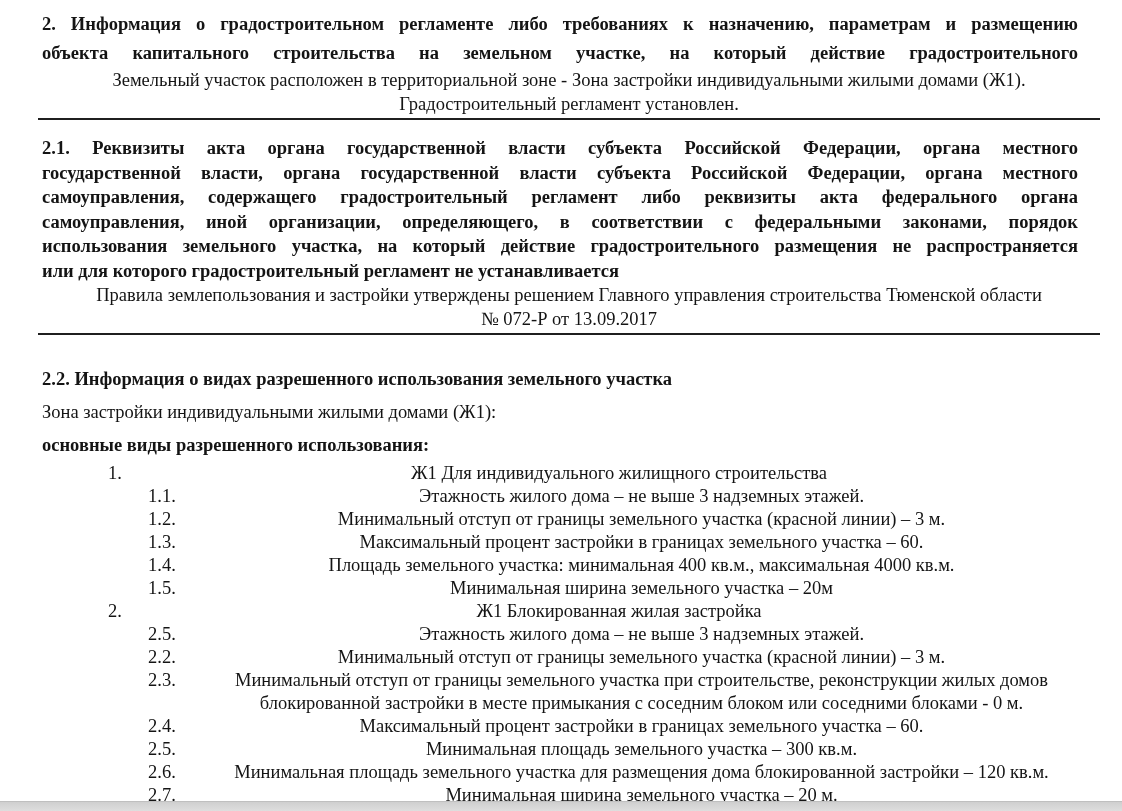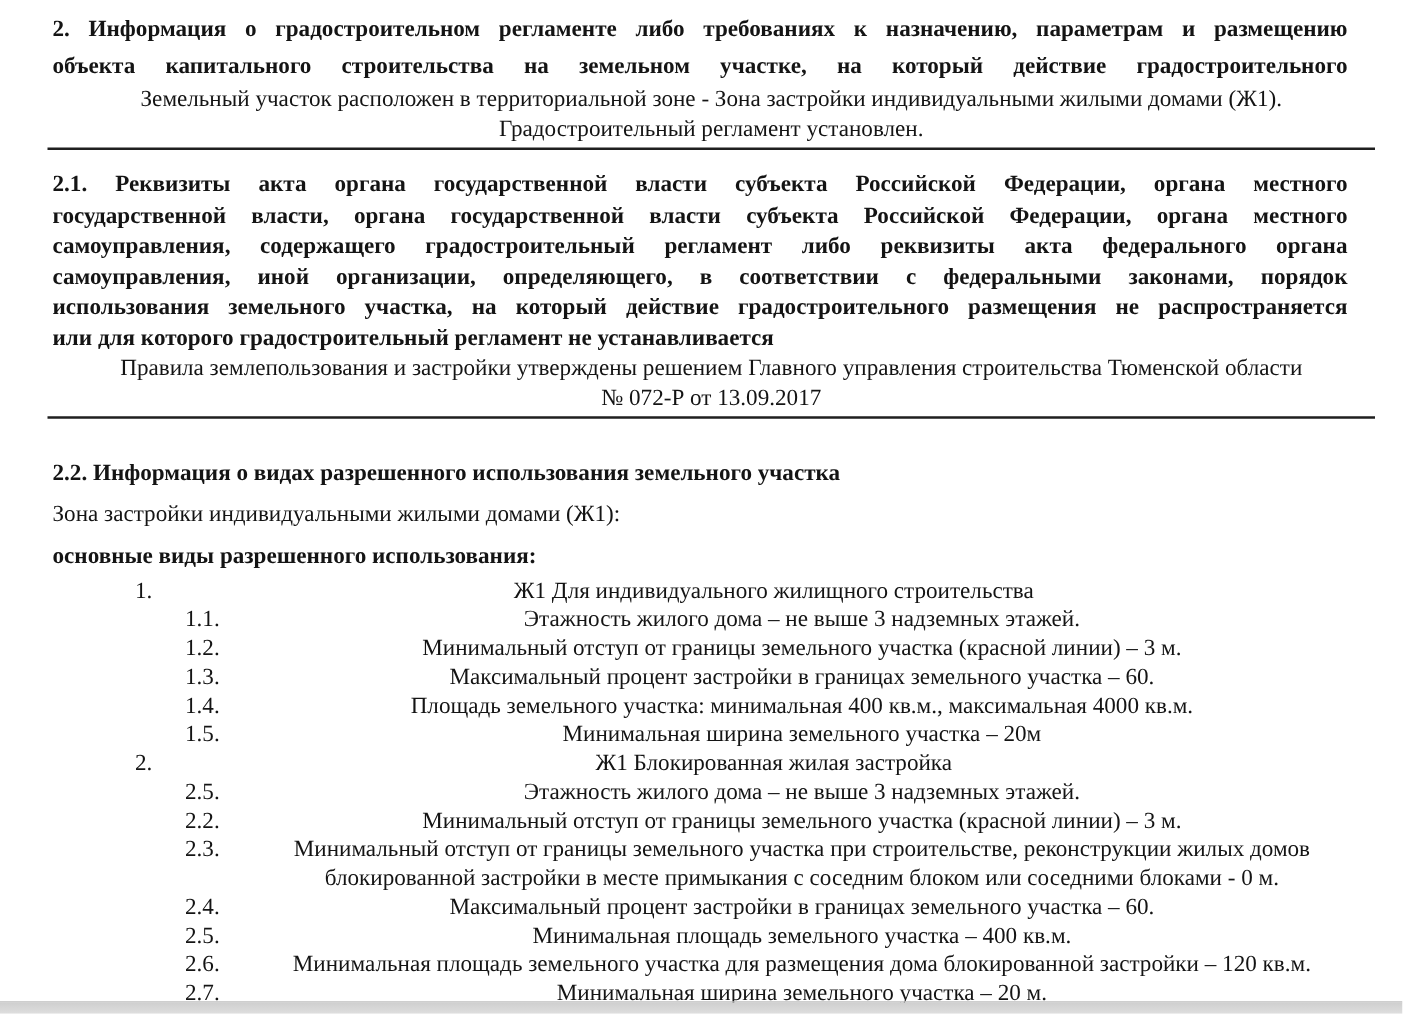--- a/index.html
+++ b/index.html
@@ -133,21 +133,21 @@
     <div class="row sub">
       <span class="num">2.3.</span>
       <span class="txt">Минимальный отступ от границы земельного участка при строительстве, реконструкции жилых домов блокированной застройки в месте примыкания с соседним блоком или соседними блоками - 0 м.</span>
     </div>
     <div class="row sub">
       <span class="num">2.4.</span>
       <span class="txt">Максимальный процент застройки в границах земельного участка – 60.</span>
     </div>
     <div class="row sub">
       <span class="num">2.5.</span>
-      <span class="txt">Минимальная площадь земельного участка – 400 кв.м.</span>
+      <span class="txt">Минимальная площадь земельного участка – 300 кв.м.</span>
     </div>
     <div class="row sub">
       <span class="num">2.6.</span>
       <span class="txt">Минимальная площадь земельного участка для размещения дома блокированной застройки – 120 кв.м.</span>
     </div>
     <div class="row sub">
       <span class="num">2.7.</span>
       <span class="txt">Минимальная ширина земельного участка – 20 м.</span>
     </div>
 

